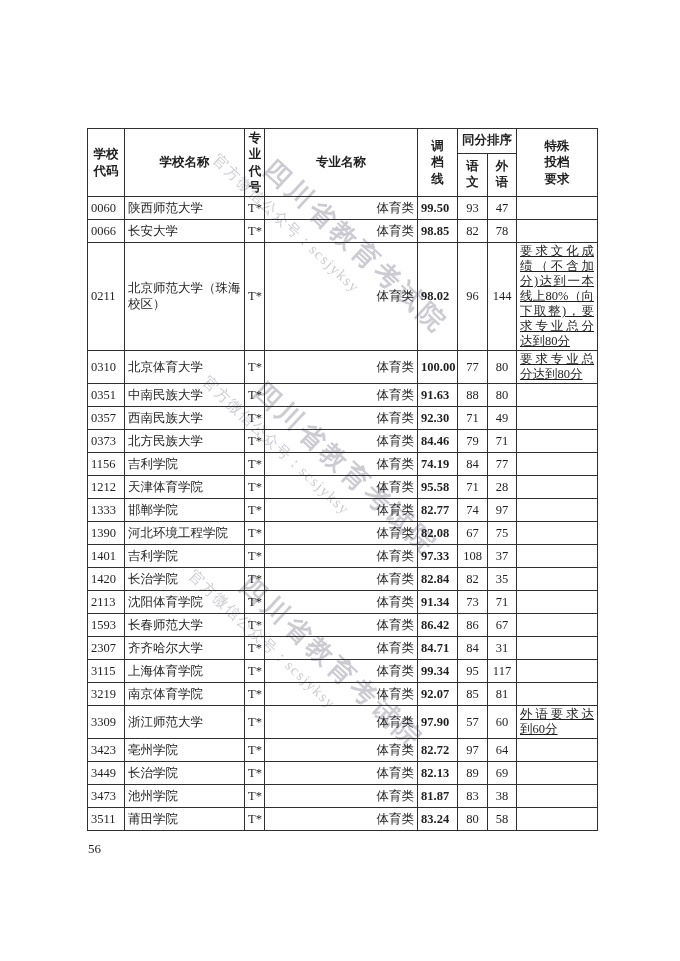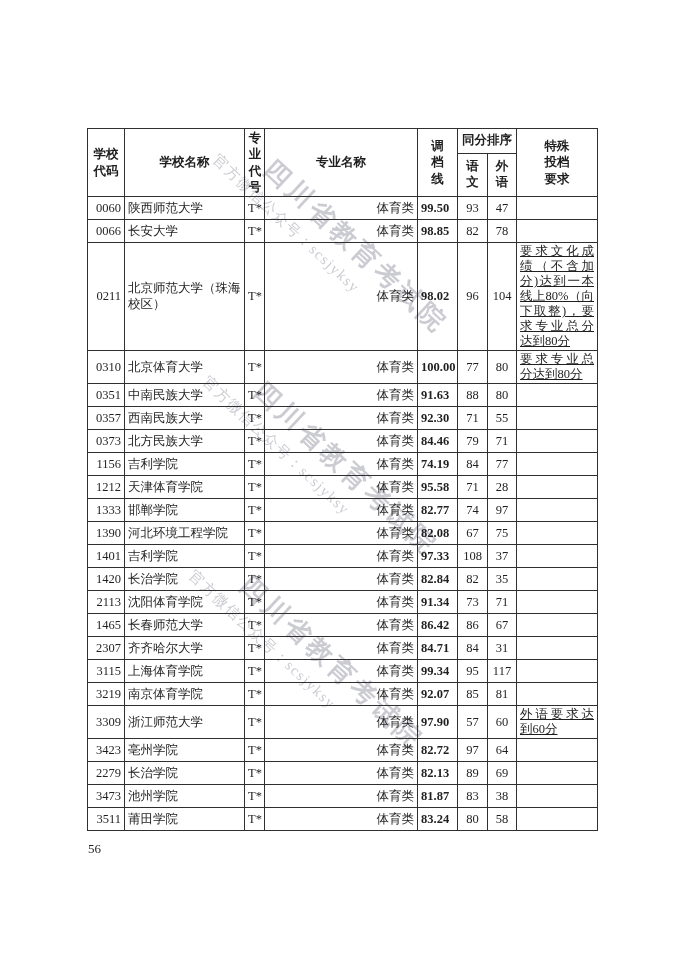--- a/index.html
+++ b/index.html
@@ -42,21 +42,21 @@
     vertical-align:middle;
     overflow:hidden;
   }
   thead th{font-weight:bold;text-align:center;line-height:1.25;}
   thead tr.hr1{height:24px;}
   thead tr.hr2{height:42px;}
   
   .hw1{display:inline-block;width:1.1em;word-break:break-all;line-height:1.3;}
   .hw2{display:inline-block;width:2.3em;word-break:break-all;line-height:1.3;}
   tbody tr{height:23px;}
-  td.c-code{text-align:right;}
+  td.c-code{text-align:left;}
   td.c-name{text-align:left;line-height:1.25;}
   td.c-mcode{text-align:center;padding:1px 1px;}
   td.c-mname{text-align:right;}
   td.c-cut{text-align:left;font-weight:bold;margin-top:21px;}
   td.c-num{text-align:center;}
   td.c-remark{text-align:justify;line-height:1.2;padding:1px 2px;text-decoration:underline;}
   
   .pageno{
     position:absolute;left:88px;top:841px;
     font-size:13px;z-index:1;
@@ -127,21 +127,21 @@
           <td class="c-num">78</td>
           <td class="c-remark"></td>
         </tr>
         <tr>
           <td class="c-code">0211</td>
           <td class="c-name">北京师范大学（珠海校区）</td>
           <td class="c-mcode">T*</td>
           <td class="c-mname">体育类</td>
           <td class="c-cut">98.02</td>
           <td class="c-num">96</td>
-          <td class="c-num">104</td>
+          <td class="c-num">144</td>
           <td class="c-remark">要求文化成绩（不含加分)达到一本线上80%（向下取整)，要求专业总分达到80分</td>
         </tr>
         <tr>
           <td class="c-code">0310</td>
           <td class="c-name">北京体育大学</td>
           <td class="c-mcode">T*</td>
           <td class="c-mname">体育类</td>
           <td class="c-cut">100.00</td>
           <td class="c-num">77</td>
           <td class="c-num">80</td>
@@ -157,21 +157,21 @@
           <td class="c-num">80</td>
           <td class="c-remark"></td>
         </tr>
         <tr>
           <td class="c-code">0357</td>
           <td class="c-name">西南民族大学</td>
           <td class="c-mcode">T*</td>
           <td class="c-mname">体育类</td>
           <td class="c-cut">92.30</td>
           <td class="c-num">71</td>
-          <td class="c-num">55</td>
+          <td class="c-num">49</td>
           <td class="c-remark"></td>
         </tr>
         <tr>
           <td class="c-code">0373</td>
           <td class="c-name">北方民族大学</td>
           <td class="c-mcode">T*</td>
           <td class="c-mname">体育类</td>
           <td class="c-cut">84.46</td>
           <td class="c-num">79</td>
           <td class="c-num">71</td>
@@ -241,21 +241,21 @@
           <td class="c-code">2113</td>
           <td class="c-name">沈阳体育学院</td>
           <td class="c-mcode">T*</td>
           <td class="c-mname">体育类</td>
           <td class="c-cut">91.34</td>
           <td class="c-num">73</td>
           <td class="c-num">71</td>
           <td class="c-remark"></td>
         </tr>
         <tr>
-          <td class="c-code">1465</td>
+          <td class="c-code">1593</td>
           <td class="c-name">长春师范大学</td>
           <td class="c-mcode">T*</td>
           <td class="c-mname">体育类</td>
           <td class="c-cut">86.42</td>
           <td class="c-num">86</td>
           <td class="c-num">67</td>
           <td class="c-remark"></td>
         </tr>
         <tr>
           <td class="c-code">2307</td>
@@ -301,21 +301,21 @@
           <td class="c-code">3423</td>
           <td class="c-name">亳州学院</td>
           <td class="c-mcode">T*</td>
           <td class="c-mname">体育类</td>
           <td class="c-cut">82.72</td>
           <td class="c-num">97</td>
           <td class="c-num">64</td>
           <td class="c-remark"></td>
         </tr>
         <tr>
-          <td class="c-code">2279</td>
+          <td class="c-code">3449</td>
           <td class="c-name">长治学院</td>
           <td class="c-mcode">T*</td>
           <td class="c-mname">体育类</td>
           <td class="c-cut">82.13</td>
           <td class="c-num">89</td>
           <td class="c-num">69</td>
           <td class="c-remark"></td>
         </tr>
         <tr>
           <td class="c-code">3473</td>

